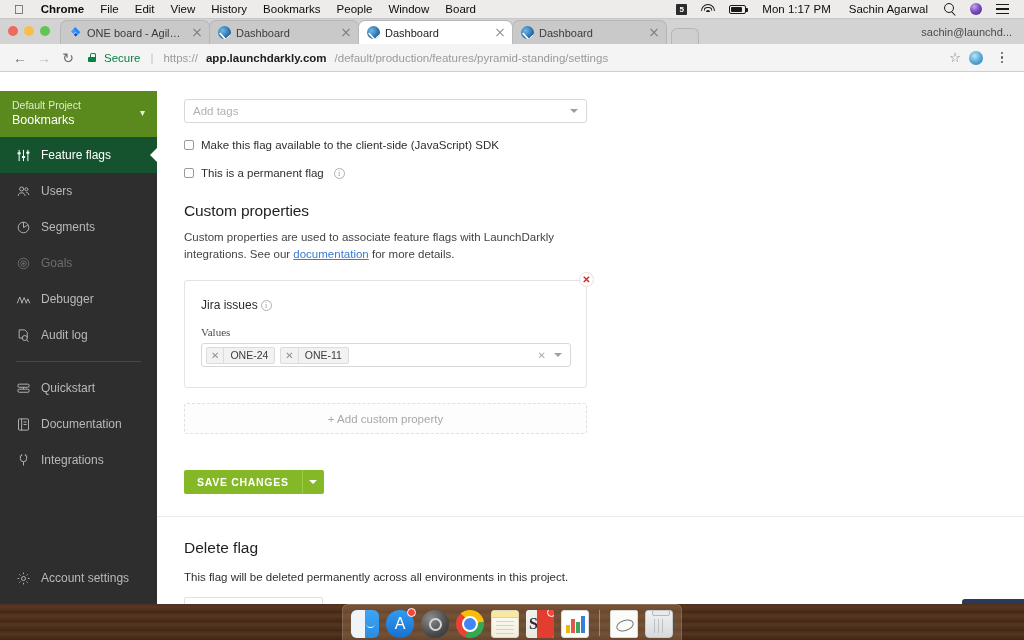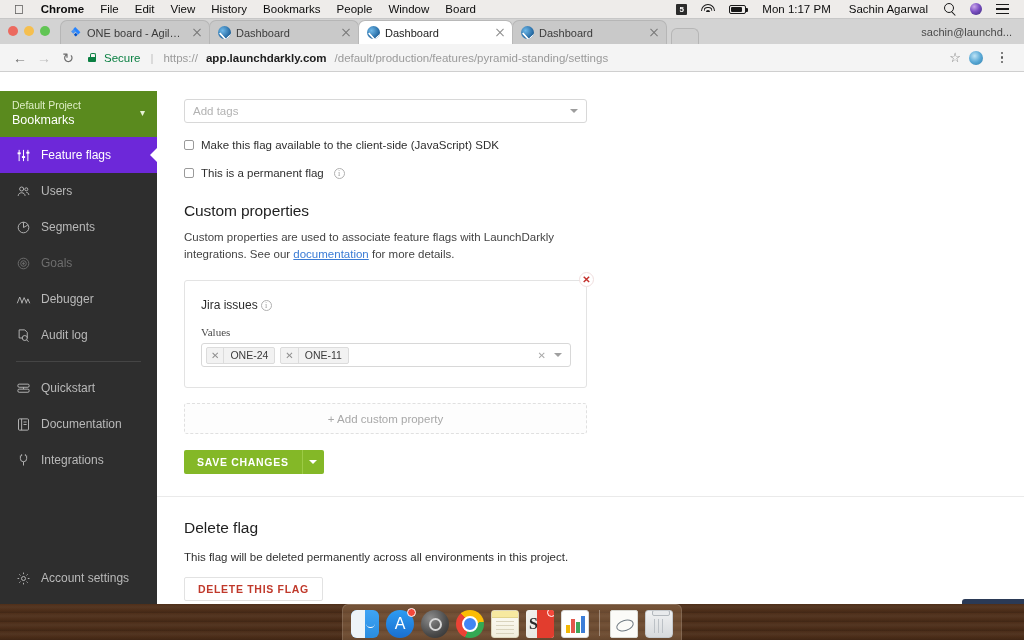--- a/index.html
+++ b/index.html
@@ -157,21 +157,21 @@
     background:#5a8a1e; height:46px; padding:7px 12px; position:relative; color:#fff; cursor:pointer;
   }
   .proj-head .p1 { font-size:10.5px; color:#dfeec6; line-height:14px; }
   .proj-head .p2 { font-size:12.5px; color:#fff; line-height:16px; }
   .proj-head .chev { position:absolute; right:12px; top:16px; color:#e6f2d4; font-size:10px; }
 
   .nav-item {
     height:36px; display:flex; align-items:center; gap:10px; padding-left:16px;
     font-size:12px; color:#b9b9b9; cursor:pointer; position:relative;
   }
-  .nav-item.active { background:#6d28d9; color:#fff; }
+  .nav-item.active { background:#14532d; color:#fff; }
   .nav-item.active .arrow {
     position:absolute; right:0; top:50%; transform:translateY(-50%);
     width:0;height:0;border-top:7px solid transparent;border-bottom:7px solid transparent;
     border-right:7px solid #fff;
   }
   .nav-item.disabled { color:#6e6e6e; }
   .nav-icn { width:15px; height:15px; flex:none; display:flex; align-items:center; justify-content:center;}
   .nav-icn svg { display:block; }
   .nav-sep { height:1px; background:#454545; margin:8px 16px; }
   .nav-spacer { height: 82px; }
@@ -229,21 +229,21 @@
   .pill .pill-lbl { padding: 0 6px; }
   .ms-clear { position:absolute; right:24px; top:6px; color:#a9a9a9; font-size:10px; cursor:pointer;}
   .ms-caret { position:absolute; right:8px; top:9px; width:0;height:0;
     border-left:4px solid transparent;border-right:4px solid transparent;border-top:4px solid #a0a0a0;}
 
   .add-prop {
     margin-top:15px; width:403px; height:31px; border:1px dashed #e0e0e0; border-radius:3px;
     display:flex; align-items:center; justify-content:center;
     font-size:11.5px; color:#a8a8a8; background:#fdfdfd; cursor:pointer;
   }
-  .save-wrap { margin-top:16px; display:flex; }
+  .save-wrap { margin-top:36px; display:flex; }
   .btn-save {
     background:#84b827; color:#fff; font-size:10.5px; font-weight:bold; letter-spacing:.7px;
     height:24px; display:flex; align-items:center; padding: 0 13px; border-radius:2px 0 0 2px;
     cursor:pointer;
   }
   .btn-save-caret {
     background:#84b827; width:22px; height:24px; border-left:1px solid #9ccb45;
     display:flex;align-items:center;justify-content:center; border-radius:0 2px 2px 0; cursor:pointer;
   }
   .btn-save-caret i { width:0;height:0;border-left:4px solid transparent;border-right:4px solid transparent;border-top:4px solid #fff; display:block;}

